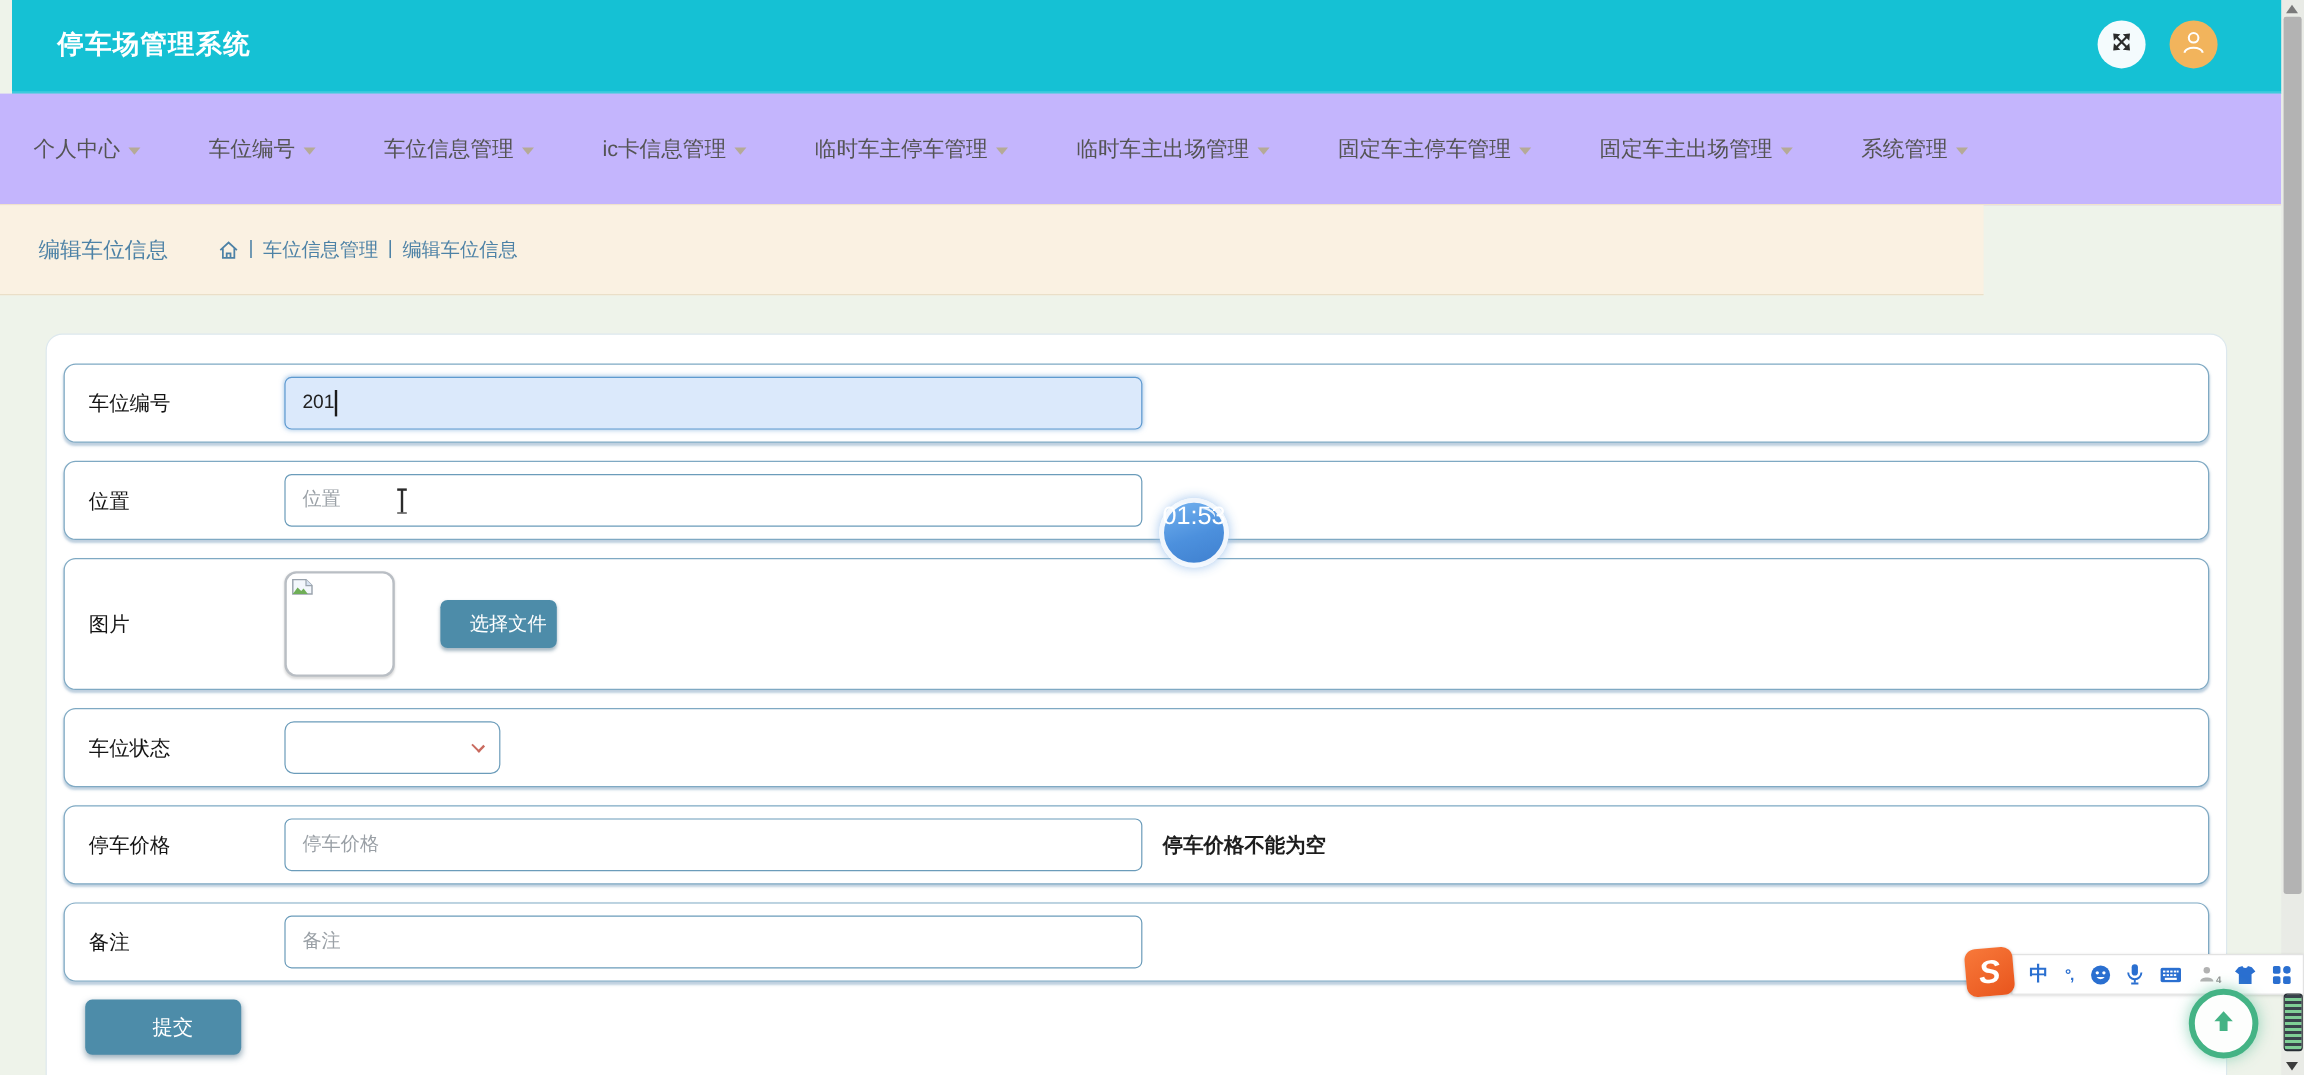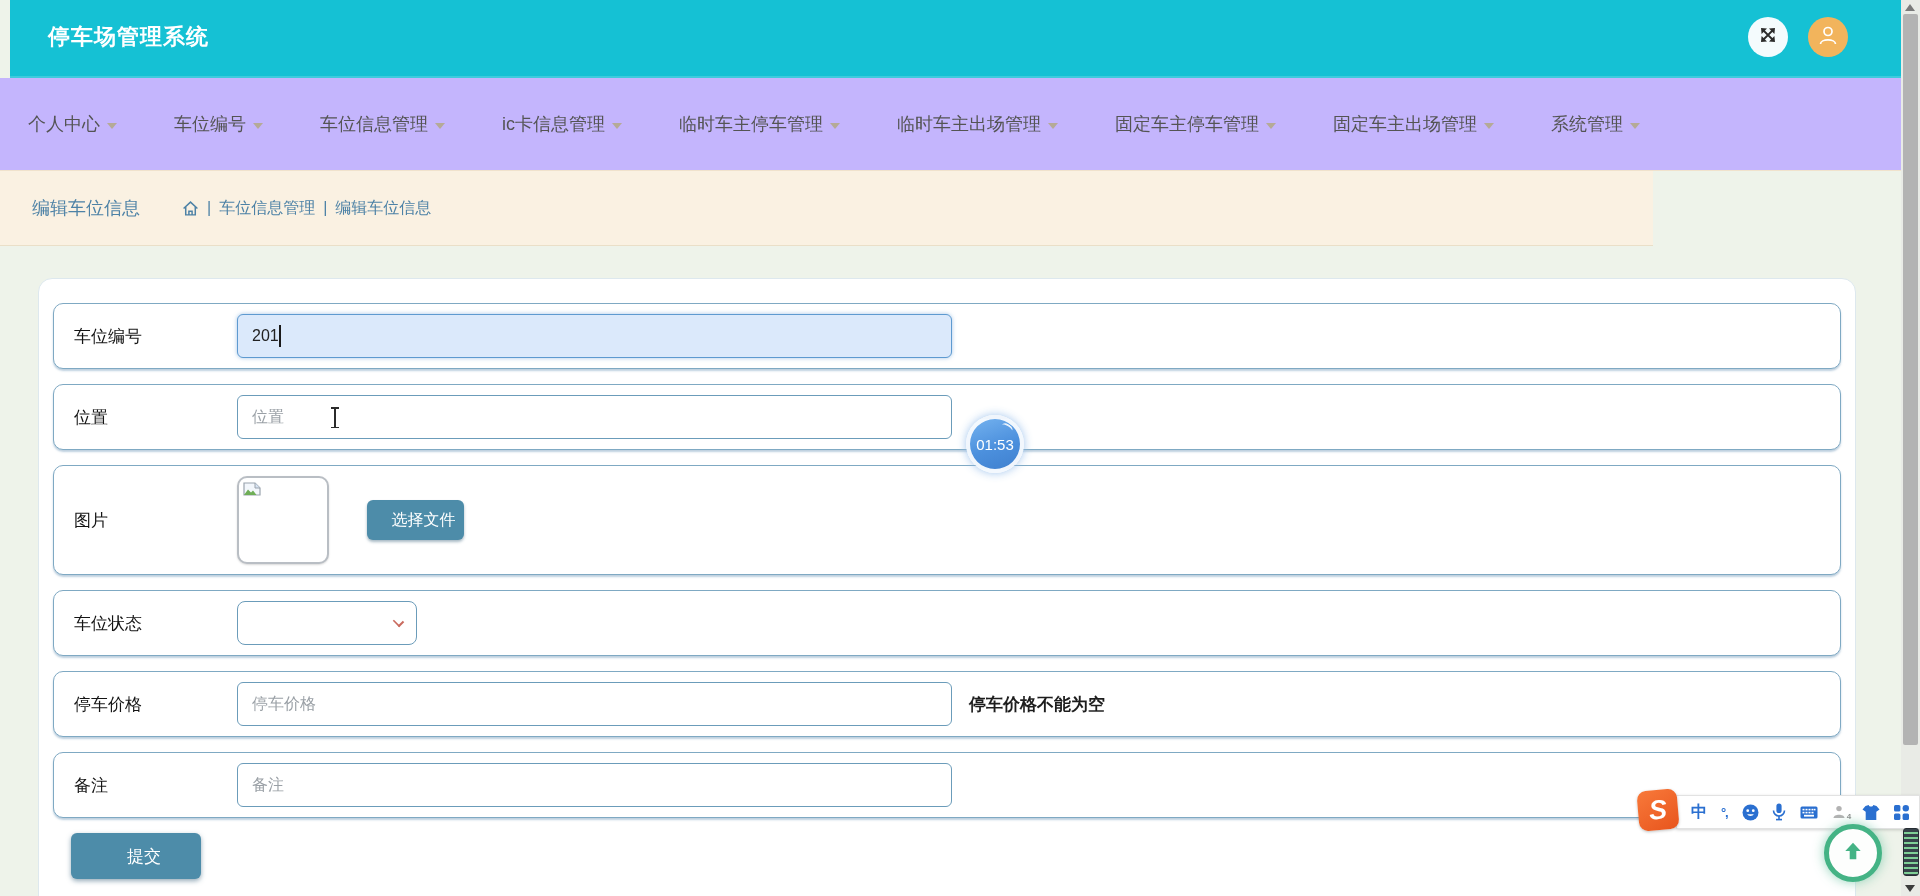--- a/index.html
+++ b/index.html
@@ -125,22 +125,22 @@
     transform:rotate(45deg) scaleY(.8);
   }
   .error-text { margin-left:17px; font-size:17px; font-weight:bold; color:#1d1d1d; white-space:nowrap; }
 
   
   .rec-timer {
     position:absolute; left:966px; top:415px; width:58px; height:58px; border-radius:50%;
     background:linear-gradient(160deg,#74b2ef 0%,#4c90dd 55%,#3f80cf 100%);
     border:4px solid rgba(255,255,255,.92);
     box-shadow:0 0 10px rgba(150,190,235,.9);
-    display:flex; align-items:center; justify-content:center;
-    color:#fff; font-size:15px; z-index:6; cursor:pointer;
+    display:flex; align-items:flex-start; justify-content:center;
+    color:#fff; font-size:21px; z-index:6; cursor:pointer;
   }
   .rec-timer::after {
     content:""; position:absolute; right:7px; top:5px; width:12px; height:6px;
     border-top:2px solid rgba(255,255,255,.85); border-radius:50%;
     transform:rotate(32deg);
   }
 
   
   .ime-bar {
     position:absolute; left:1676px; top:795px; width:244px; height:34px;

